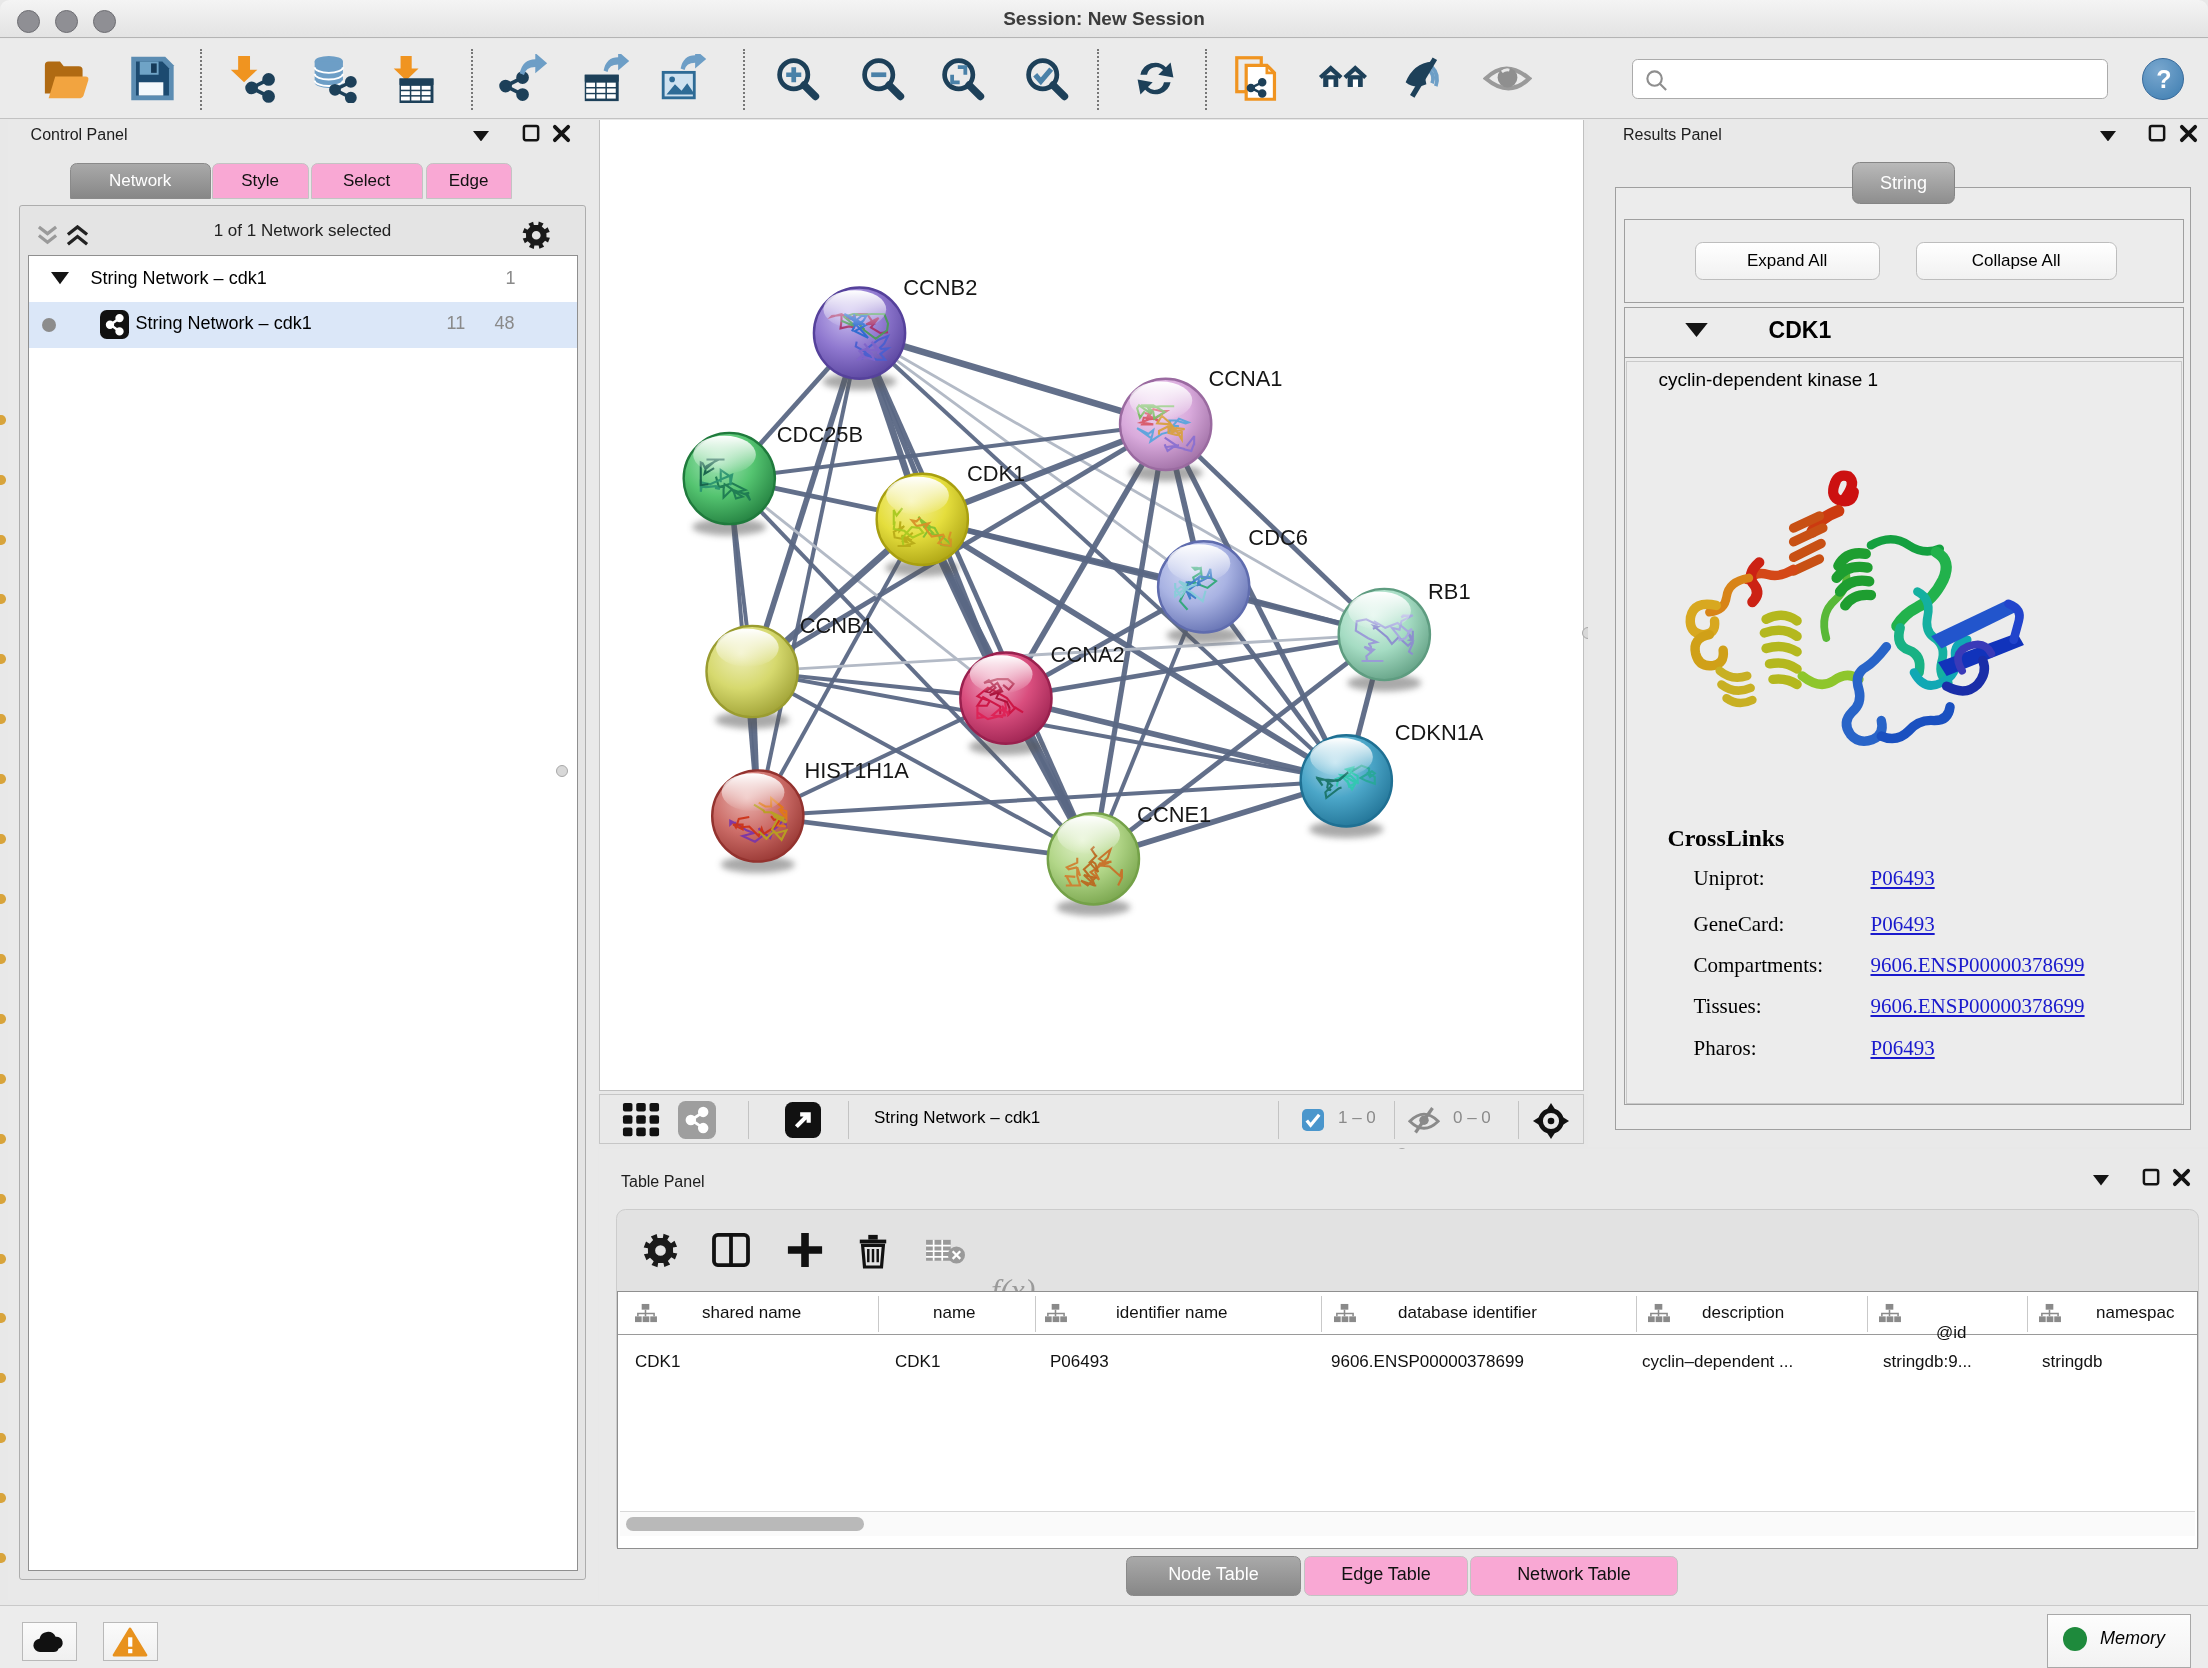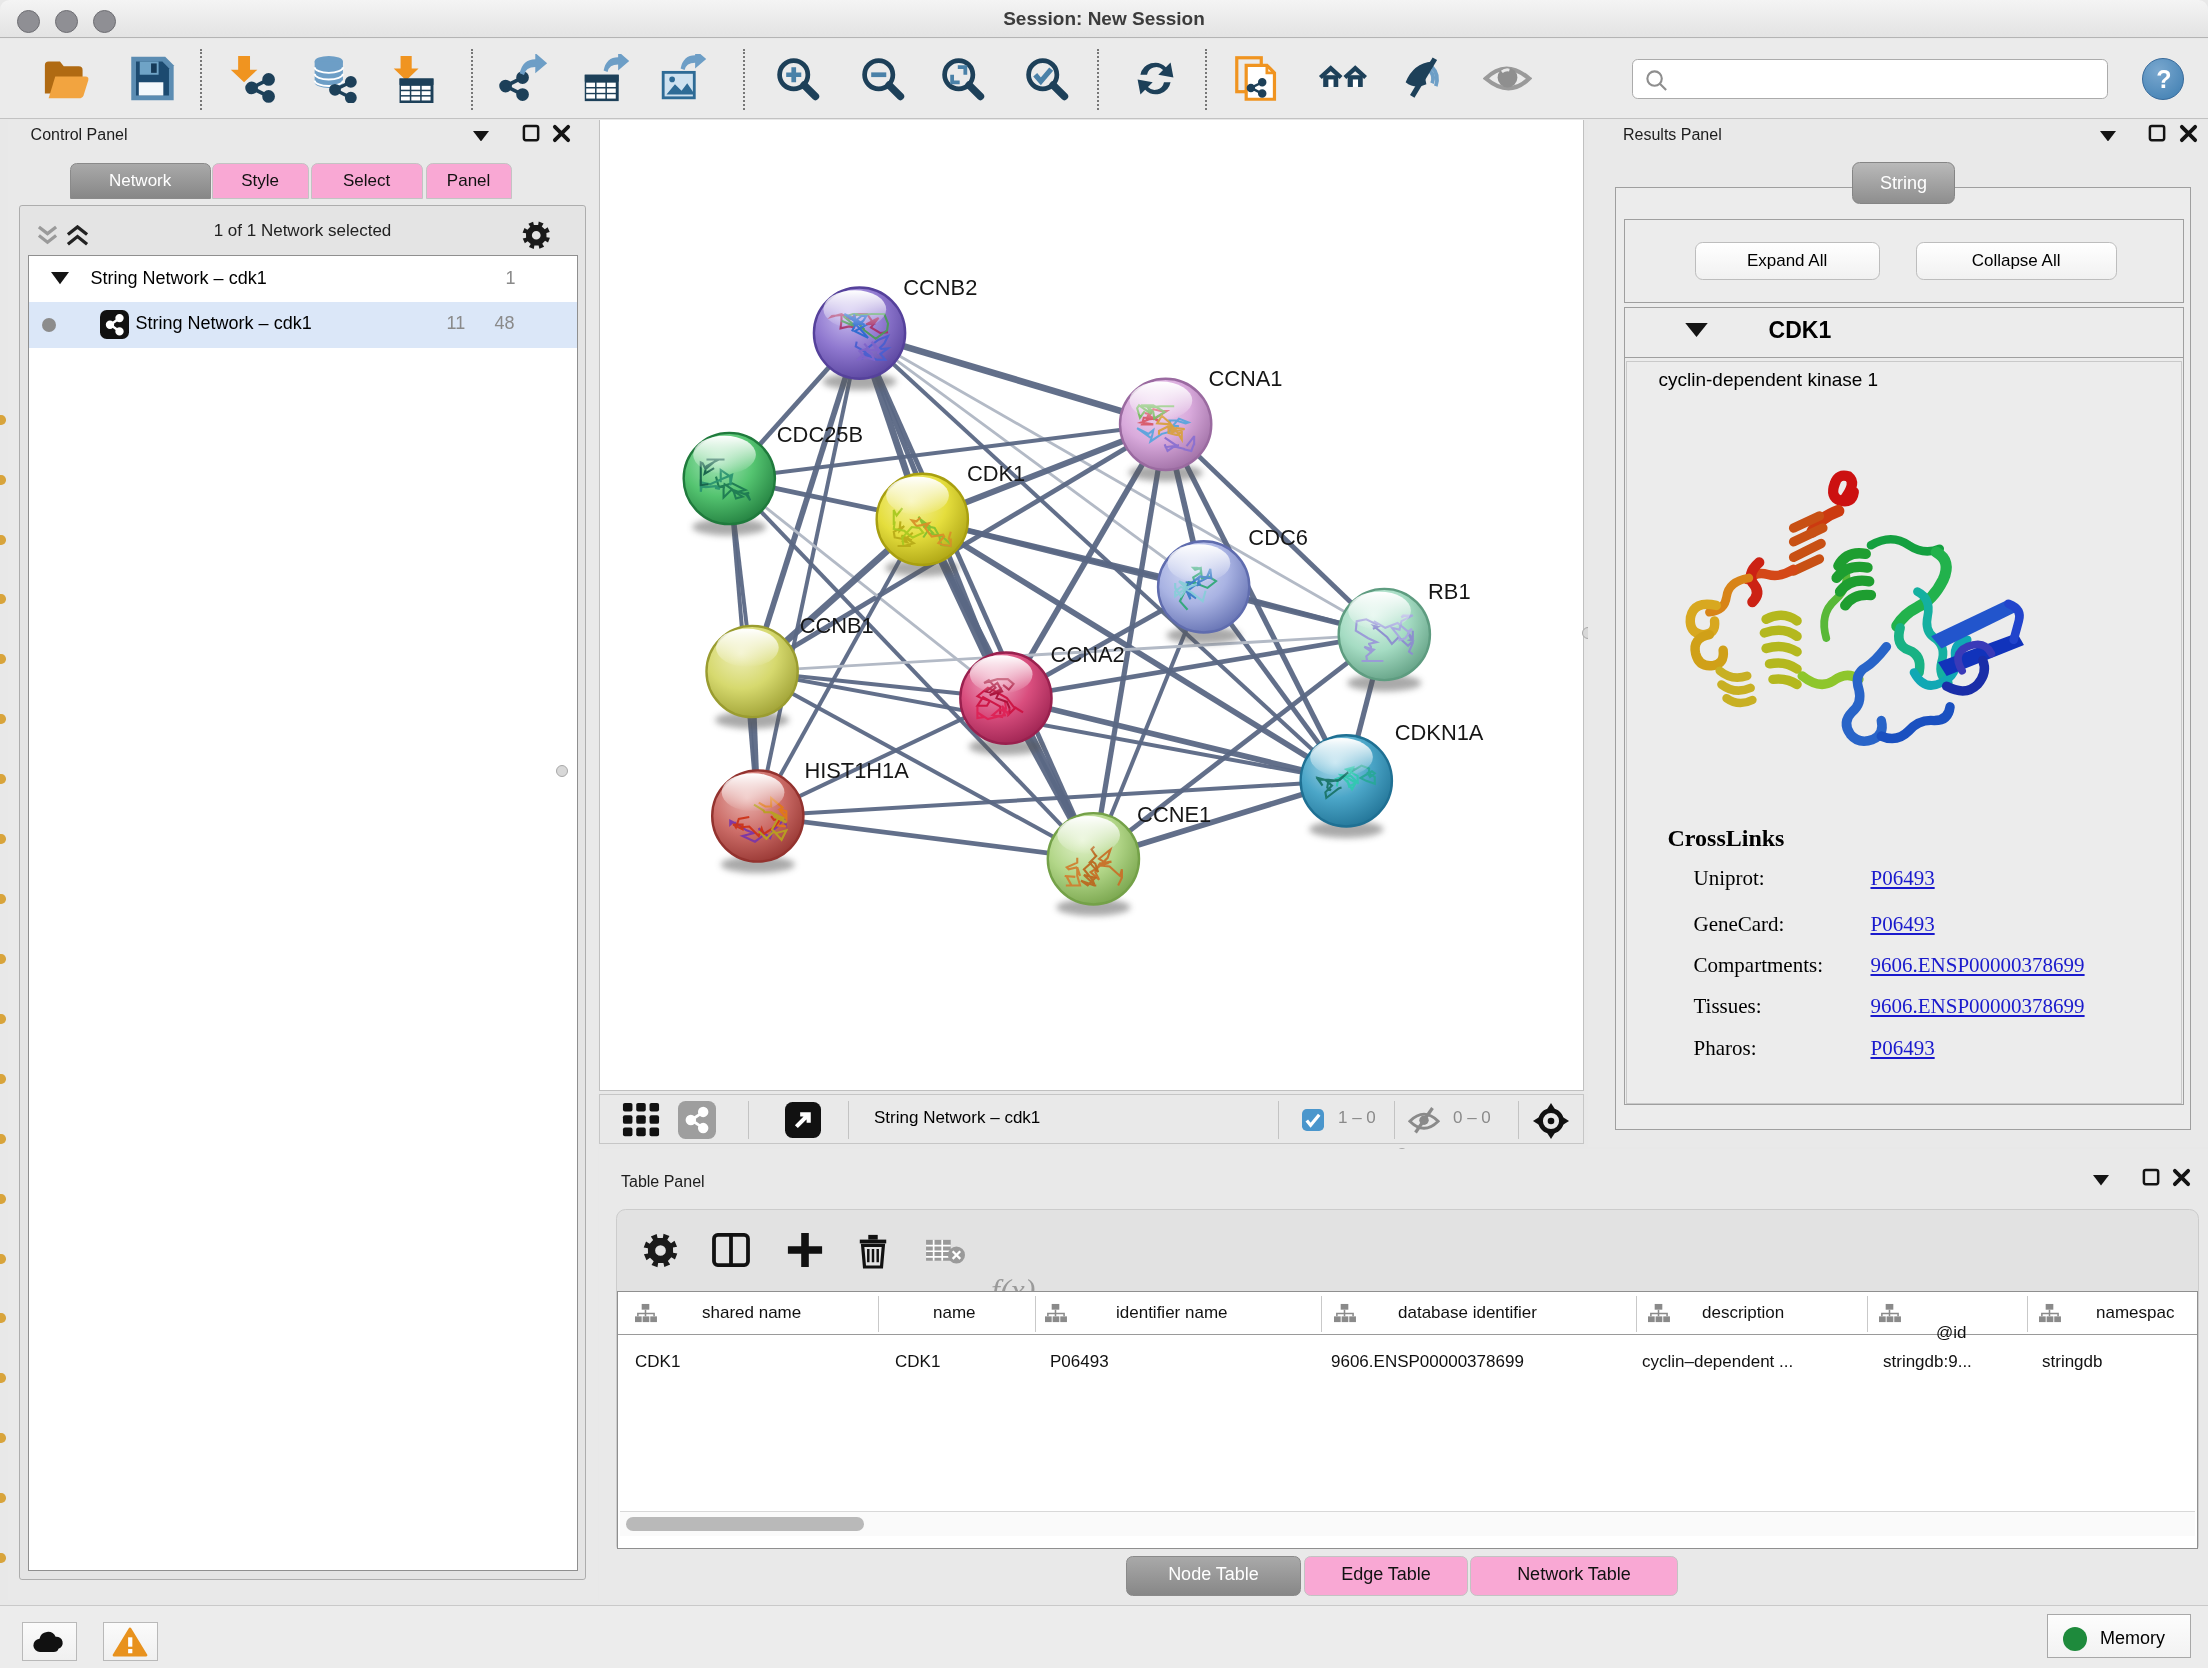--- a/index.html
+++ b/index.html
@@ -205,21 +205,21 @@
     </svg>
     <svg class="abs" style="left:514px;top:3.8px;" width="19" height="19" viewBox="0 0 20 20">
       <rect x="2" y="2" width="15" height="15" fill="none" stroke="#141414" stroke-width="2.6" rx="2"></rect>
     </svg>
     <svg class="abs" style="left:544px;top:3.8px;" width="19" height="19" viewBox="0 0 20 20">
       <path d="M3,3 L17,17 M17,3 L3,17" stroke="#141414" stroke-width="4" stroke-linecap="round"></path>
     </svg>
 <div class="tab abs sel" style="left:62px;top:43px;width:141px;">Network</div>
 <div class="tab abs" style="left:204px;top:43px;width:97px;">Style</div>
 <div class="tab abs" style="left:303px;top:43px;width:112px;">Select</div>
-<div class="tab abs" style="left:418px;top:43px;width:86px;">Panel</div>
+<div class="tab abs" style="left:418px;top:43px;width:86px;">Edge</div>
 <div id="cp-sub" class="abs">
 <div class="abs" style="left:0;top:0;width:100%;height:48px;font-size:17px;color:#222;text-align:center;line-height:49px;">1 of 1 Network selected</div>
 <svg class="abs" style="left:17px;top:19px;" width="21" height="23" viewBox="0 0 22 24">
         <path d="M2,2 L11,9 L20,2 M2,11 L11,18 L20,11" fill="none" stroke="#9a9a9a" stroke-width="3.4"></path>
       </svg>
 <svg class="abs" style="left:46px;top:19px;" width="23" height="23" viewBox="0 0 24 24">
         <path d="M2,10 L12,2 L22,10 M2,20 L12,12 L22,20" fill="none" stroke="#222" stroke-width="3.4"></path>
       </svg>
 <svg class="abs" style="left:502px;top:15px;" width="28.5" height="28.5" viewBox="0 0 30 30">
         <path d="M29.4,17.6 L27.4,22.7 L24.3,20.8 L21.3,24.0 L23.3,27.0 L18.3,29.2 L17.5,25.7 L13.0,25.8 L12.4,29.4 L7.3,27.4 L9.2,24.3 L6.0,21.3 L3.0,23.3 L0.8,18.3 L4.3,17.5 L4.2,13.0 L0.6,12.4 L2.6,7.3 L5.7,9.2 L8.7,6.0 L6.7,3.0 L11.7,0.8 L12.5,4.3 L17.0,4.2 L17.6,0.6 L22.7,2.6 L20.8,5.7 L24.0,8.7 L27.0,6.7 L29.2,11.7 L25.7,12.5 L25.8,17.0 Z M19.6,15 A4.6,4.6 0 1 0 10.4,15 A4.6,4.6 0 1 0 19.6,15 Z" fill="#1a1a1a" fill-rule="evenodd"></path>
@@ -760,21 +760,21 @@
 <div class="sbtn abs" style="left:22px;"></div>
 <svg class="abs" style="left:31px;top:25px;" width="36" height="23" viewBox="0 0 38 24">
       <path d="M10,22 a7,7 0 0 1 -1,-14 a9,9 0 0 1 17,-2 a6.5,6.5 0 0 1 3,12.6 q-1,3.4 -5,3.4 Z" fill="#111"></path>
     </svg>
 <div class="sbtn abs" style="left:103px;"></div>
 <svg class="abs" style="left:112px;top:21px;" width="36" height="30" viewBox="0 0 38 32">
       <path d="M19,2 L36,30 L2,30 Z" fill="#e8921e" stroke="#e8921e" stroke-width="3" stroke-linejoin="round"></path>
       <rect x="17" y="11" width="4.5" height="10" fill="#fff"></rect>
       <rect x="17" y="23.5" width="4.5" height="4.5" fill="#fff"></rect>
     </svg>
-<div class="abs" style="left:2047px;top:7.6px;width:144px;height:44px;background:linear-gradient(#fdfdfd,#f2f2f2);border:1px solid #a8a8a8;">
+<div class="abs" style="left:2047px;top:7.6px;width:144px;height:54px;background:linear-gradient(#fdfdfd,#f2f2f2);border:1px solid #a8a8a8;font-style:italic;">
       <div class="abs" style="left:15px;top:12.4px;width:24px;height:24px;border-radius:50%;background:#1e8a3c;"></div>
       <span class="abs" style="left:52px;top:13.3px;font-size:18px;">Memory</span>
     </div>
 </div>
 <div class="abs" style="left:-3.8px;top:415px;width:9.5px;height:9.5px;border-radius:50%;background:#d8a43c;"></div>
 <div class="abs" style="left:-3.8px;top:475px;width:9.5px;height:9.5px;border-radius:50%;background:#d8a43c;"></div>
 <div class="abs" style="left:-3.8px;top:535px;width:9.5px;height:9.5px;border-radius:50%;background:#d8a43c;"></div>
 <div class="abs" style="left:-3.8px;top:594px;width:9.5px;height:9.5px;border-radius:50%;background:#d8a43c;"></div>
 <div class="abs" style="left:-3.8px;top:654px;width:9.5px;height:9.5px;border-radius:50%;background:#d8a43c;"></div>
 <div class="abs" style="left:-3.8px;top:714px;width:9.5px;height:9.5px;border-radius:50%;background:#d8a43c;"></div>

